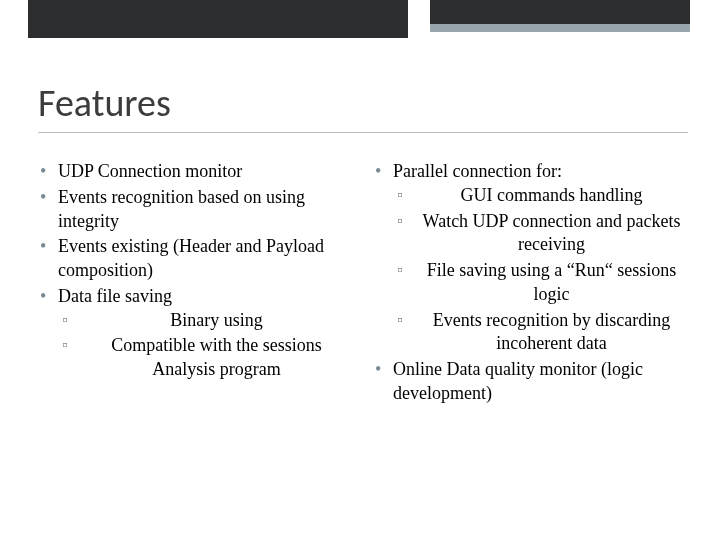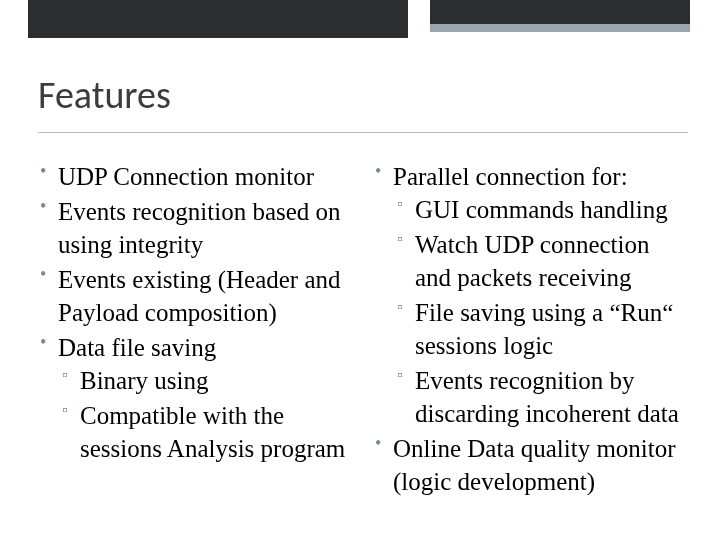--- a/index.html
+++ b/index.html
@@ -43,21 +43,21 @@
   .bar-under {
     position: absolute;
     left: 430px;
     width: 260px;
     top: 24px;
     height: 8px;
     background: #9aa6ad;
   }
   .title {
     position: absolute;
-    top: 72px;
+    top: 80px;
     left: 38px;
     font-size: 38px;
     color: #3a3c3d;
     font-family: Calibri, Arial, sans-serif;
     font-weight: 400;
   }
   .divider {
     position: absolute;
     top: 132px;
     left: 38px;
@@ -67,21 +67,21 @@
   .content {
     position: absolute;
     top: 160px;
     left: 38px;
     right: 32px;
     display: flex;
     gap: 20px;
   }
   .col {
     flex: 1;
-    font-size: 25px;
+    font-size: 18px;
     line-height: 1.32;
   }
   ul.bullets {
     list-style: none;
     margin: 0;
     padding: 0;
   }
   ul.bullets > li {
     position: relative;
     padding-left: 20px;
@@ -92,20 +92,21 @@
     position: absolute;
     left: 2px;
     top: 0;
     color: #7a8a94;
     font-size: 18px;
   }
   ul.sub {
     list-style: none;
     margin: 0;
     padding: 0;
+    text-align: center;
   }
   ul.sub > li {
     position: relative;
     padding-left: 22px;
     margin-bottom: 2px;
   }
   ul.sub > li::before {
     content: "▫";
     position: absolute;
     left: 4px;

